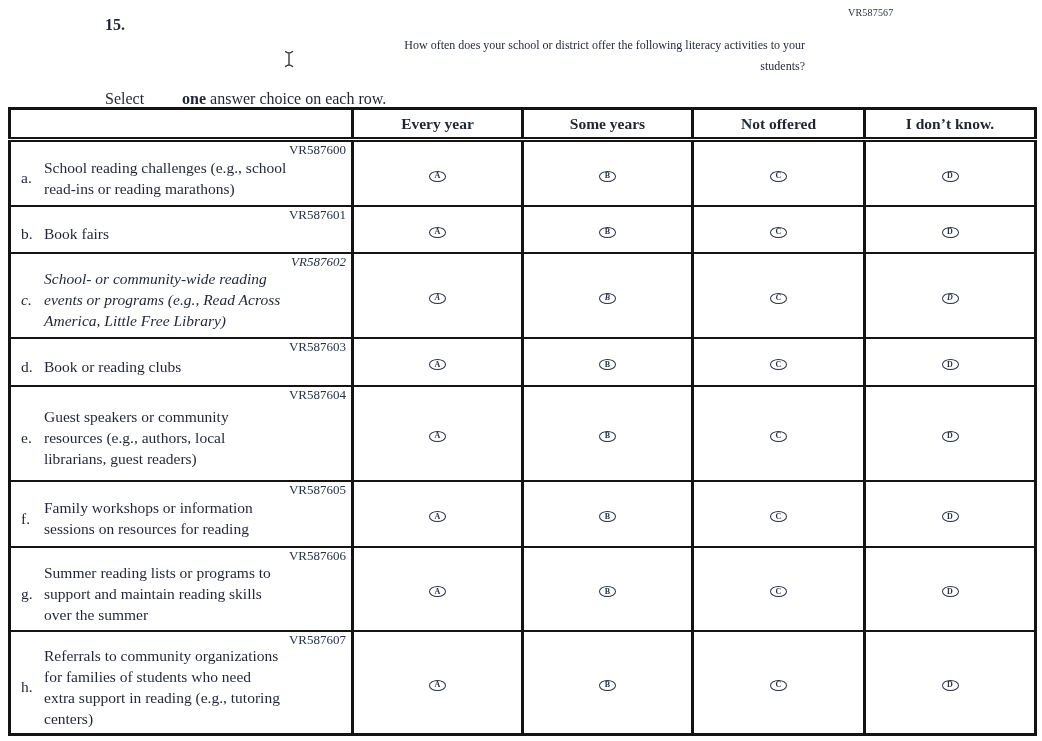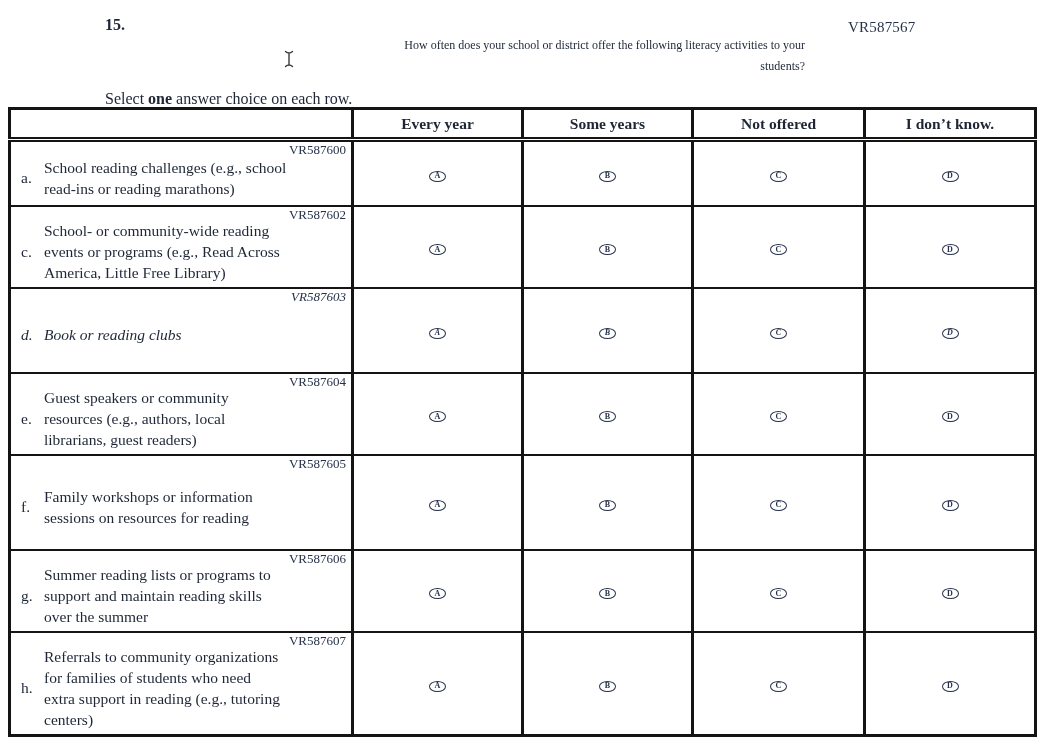--- a/index.html
+++ b/index.html
@@ -7,34 +7,34 @@
   body {
     position:relative;
     background:#ffffff;
     font-family:"Liberation Serif","DejaVu Serif",serif;
     color:#1e2636;
     overflow:hidden;
   }
 
   
   .form-code {
-    position:absolute; top:19px; left:848px;
-    font-size:15px; letter-spacing:0.2px; color:#26324a;
+    position:absolute; top:7px; left:848px;
+    font-size:10px; letter-spacing:0.2px; color:#26324a;
   }
 
   
   .question {
     position:absolute; top:14px; left:105px;
     display:flex; width:700px;flex-direction:column;
   }
   .qnum { font-weight:bold; font-size:16px; width:29px; flex:none; line-height:21px; }
   .qbody { flex:1; }
   .qtext { font-size:12px; line-height:21px; white-space:pre-line;text-align:right; }
   .qinstr { font-size:16px; line-height:21px; margin-top:11px; }
-  .qinstr b { font-weight:bold; }
+  .qinstr b { font-weight:bold;margin-left:34px; }
 
   
   .cursor { position:absolute; left:283px; top:50px; }
 
   
   table.grid {
     position:absolute; left:8px; top:107px;
     width:1026px;
     border-collapse:collapse;
     table-layout:fixed;
@@ -130,20 +130,35 @@
         </div>
       </td>
       <td class="opt"><span class="bubble">A</span></td>
       <td class="opt"><span class="bubble">B</span></td>
       <td class="opt"><span class="bubble">C</span></td>
       <td class="opt"><span class="bubble">D</span></td>
     </tr>
     <tr>
       <td class="label-cell">
         <div class="cellwrap">
+          <div class="vr">VR587601</div>
+          <div class="item">
+              <span class="itemletter">b.</span>
+              <span class="itemtext">Book fairs</span>
+            </div>
+        </div>
+      </td>
+      <td class="opt"><span class="bubble">A</span></td>
+      <td class="opt"><span class="bubble">B</span></td>
+      <td class="opt"><span class="bubble">C</span></td>
+      <td class="opt"><span class="bubble">D</span></td>
+    </tr>
+    <tr>
+      <td class="label-cell">
+        <div class="cellwrap">
           <div class="vr">VR587602</div>
           <div class="item">
               <span class="itemletter">c.</span>
               <span class="itemtext">School- or community-wide reading
 events or programs (e.g., Read Across
 America, Little Free Library)</span>
             </div>
         </div>
       </td>
       <td class="opt"><span class="bubble">A</span></td>

